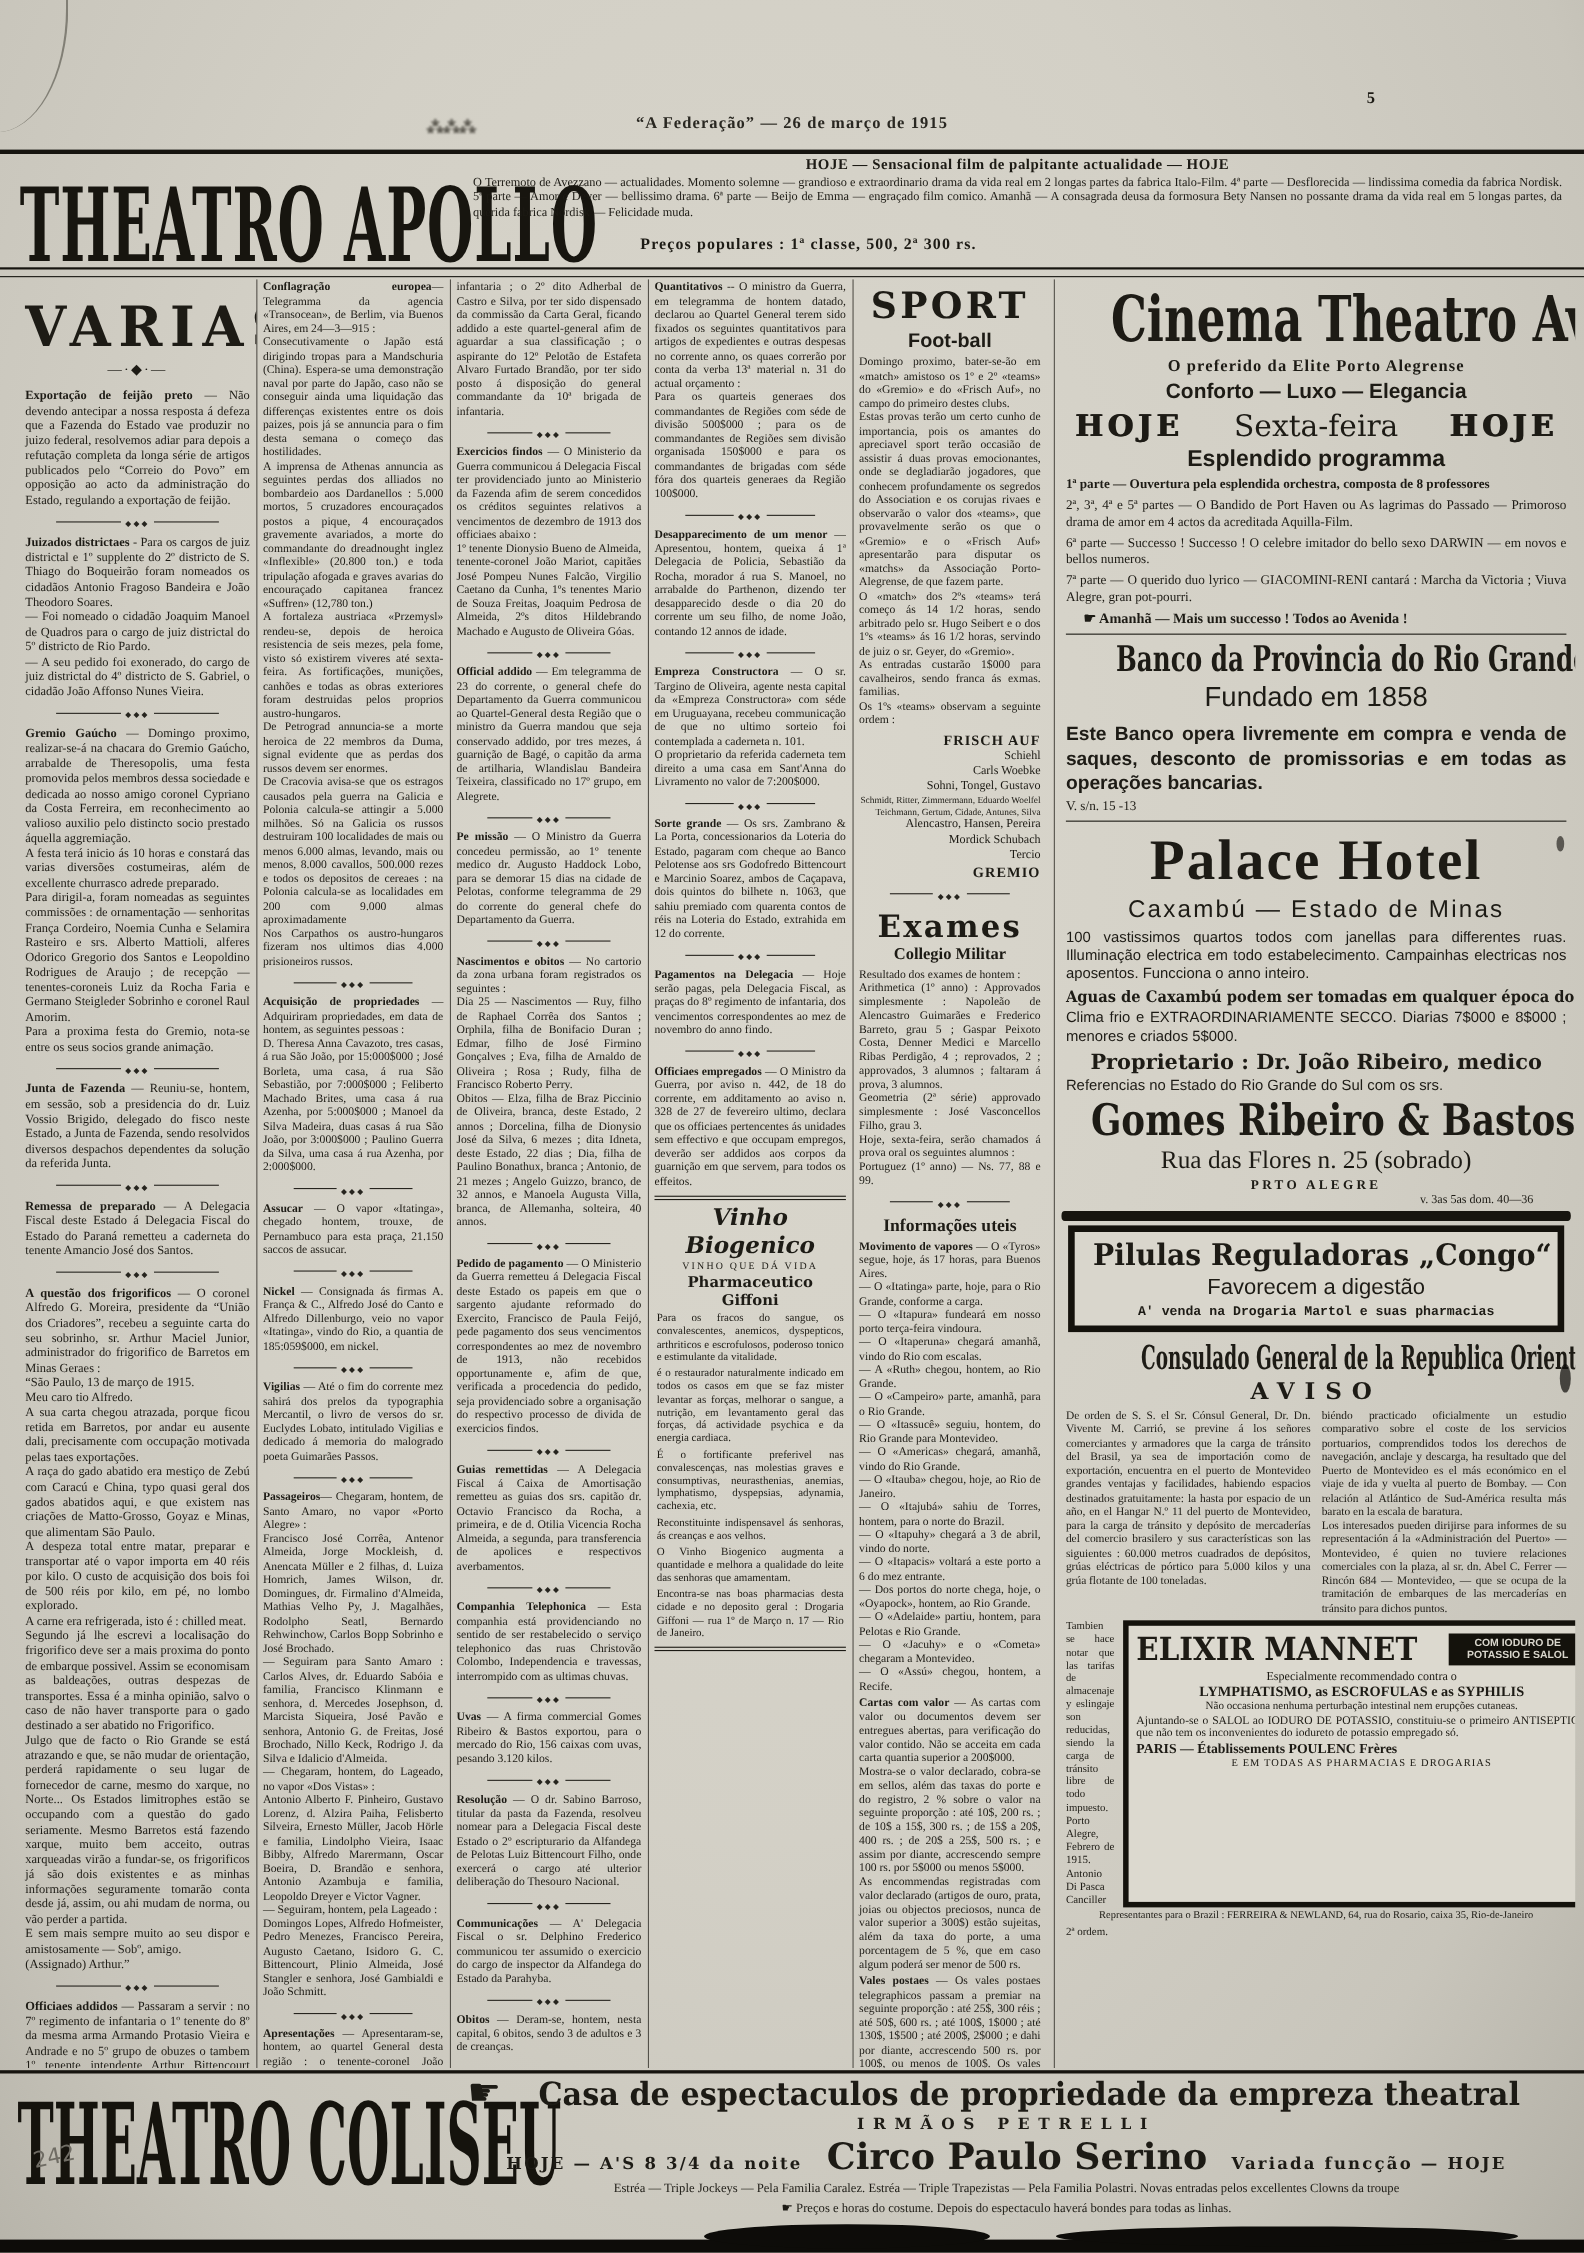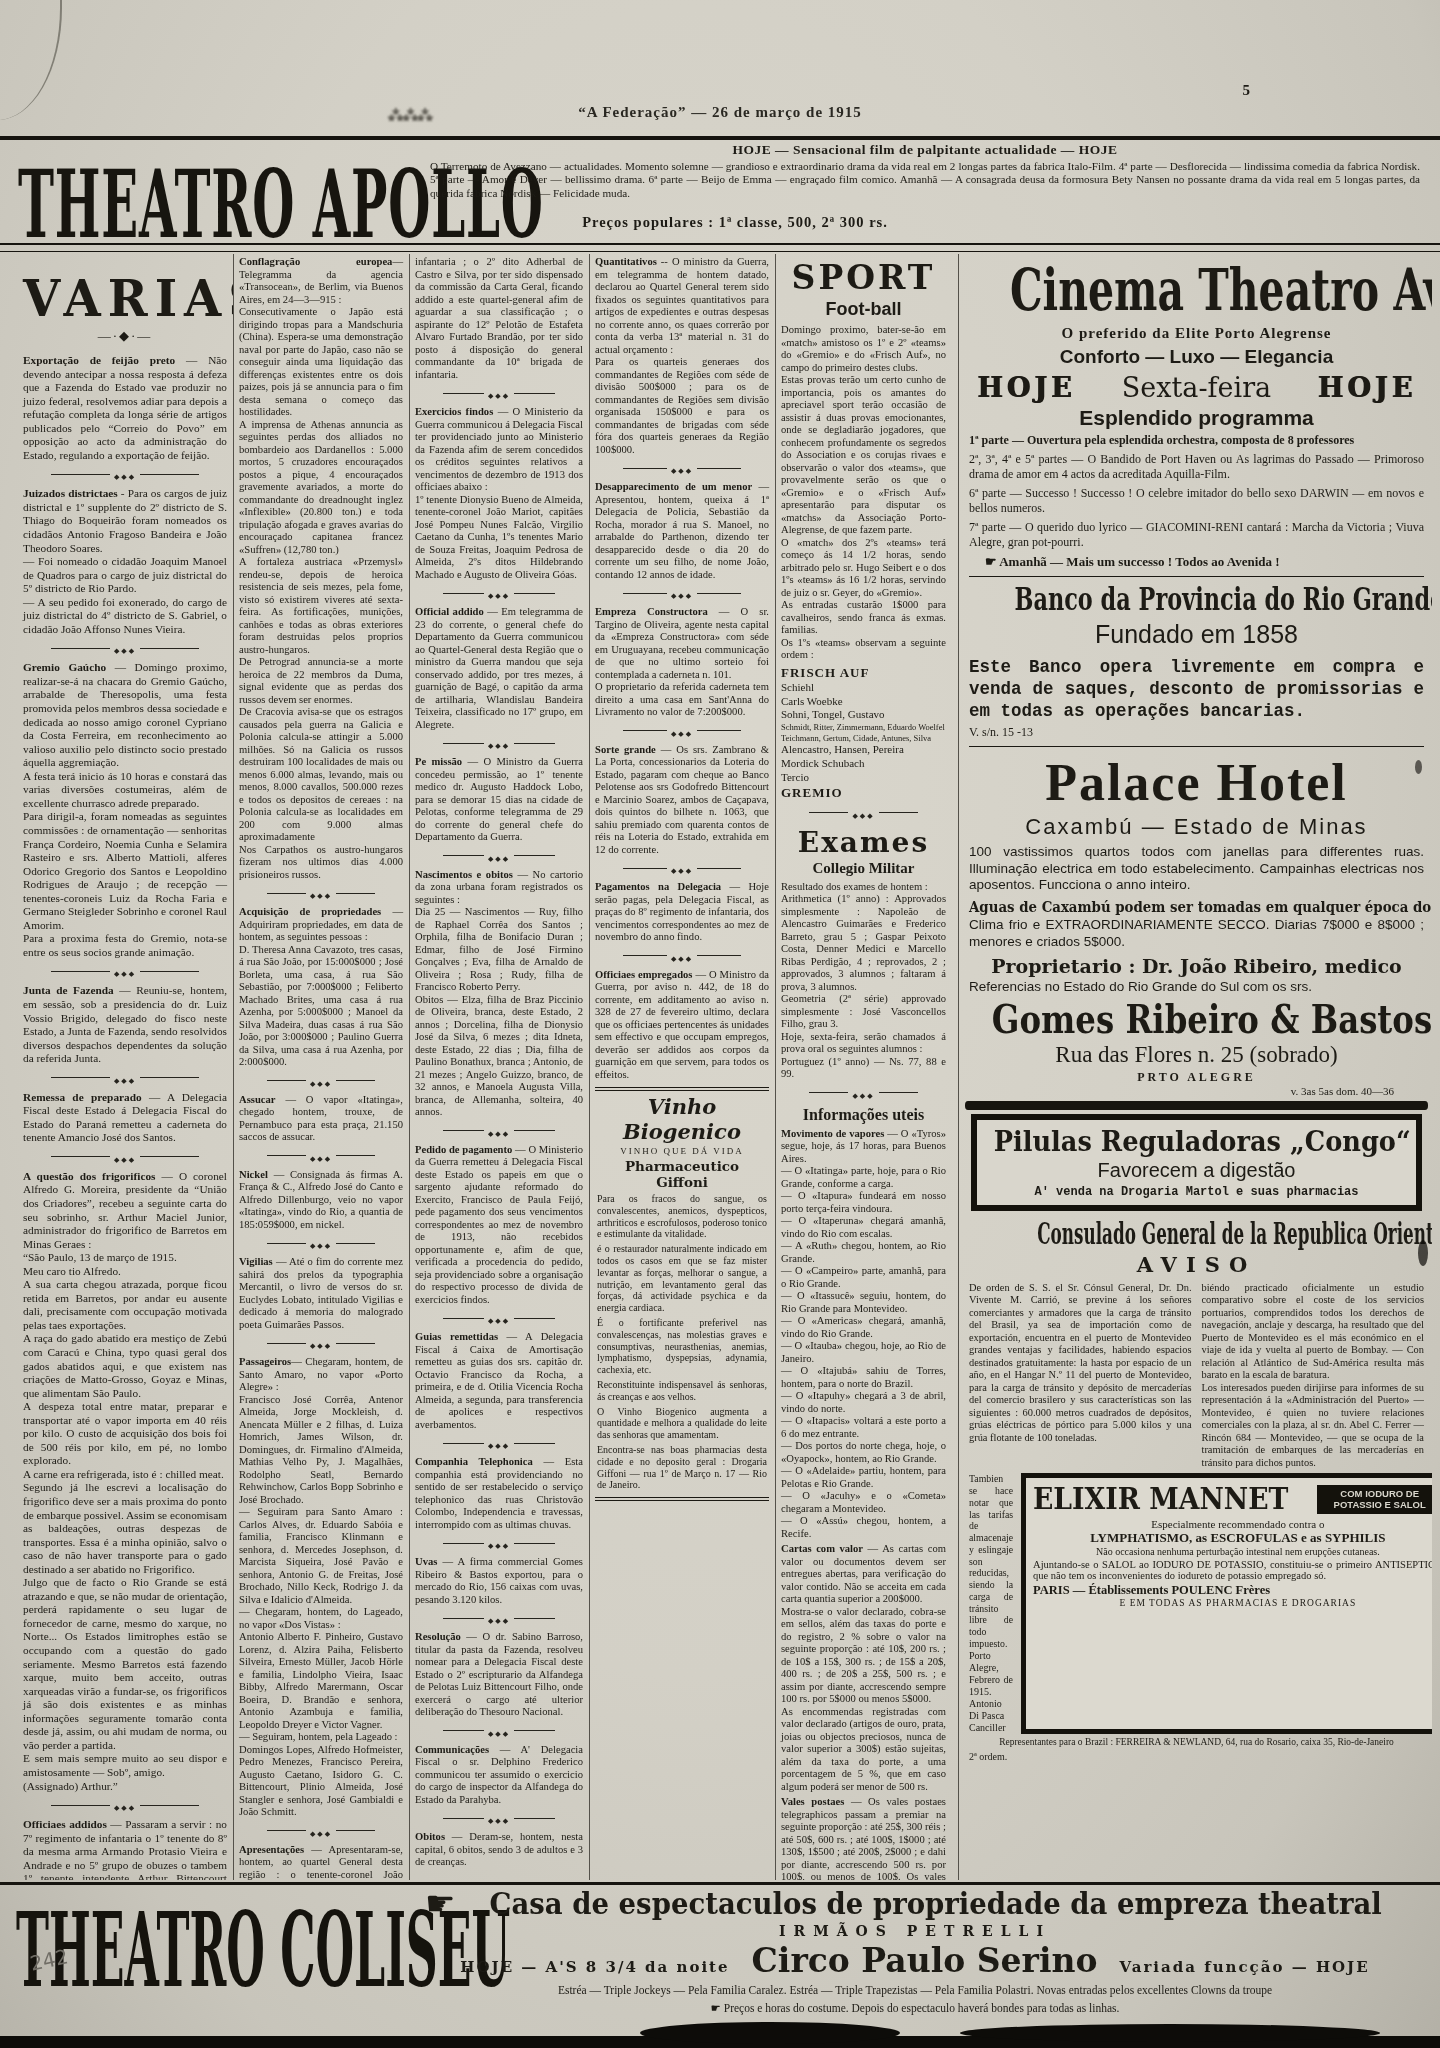--- a/index.html
+++ b/index.html
@@ -38,21 +38,21 @@
   .sep em::before{content:"◆◆◆";font-style:normal;font-size:7px;letter-spacing:2px;padding:0 4px;color:#26241e;}
   .varias{font-family:"DejaVu Serif",serif;font-size:48px;font-weight:bold;text-align:center;
           letter-spacing:7px;transform:scaleY(1.05);margin:14px 0 2px;}
   .ornament{text-align:center;font-size:13px;letter-spacing:2px;margin-bottom:10px;}
   .h-sport{font-family:"DejaVu Serif",serif;font-size:33px;font-weight:bold;text-align:center;
            letter-spacing:3px;margin:2px 0 0;}
   .h-foot{font-family:"Liberation Sans",sans-serif;font-size:18px;font-weight:bold;text-align:center;margin:2px 0 4px;}
   .h-exames{font-family:"DejaVu Serif",serif;font-size:28px;font-weight:bold;text-align:center;margin:2px 0 0;letter-spacing:2px;}
   .h-collegio{font-size:15px;font-weight:bold;text-align:center;margin:1px 0 4px;}
   .h-infos{font-size:16px;font-weight:bold;text-align:center;margin:3px 0 4px;}
-  .lineup{text-align:left;line-height:1.25;}
+  .lineup{text-align:right;line-height:1.25;}
   .lineup .big{font-size:13px;font-weight:bold;letter-spacing:1px;}
   .lineup .mid{font-size:11px;}
   .lineup .tiny{font-size:8.5px;}
   .vinho{border-top:4px double #1b1913;border-bottom:4px double #1b1913;margin:6px 0;padding:3px 2px;}
   .vinho .vt{font-family:"DejaVu Serif",serif;font-style:italic;font-weight:bold;font-size:21px;text-align:center;}
   .vinho .vs1{text-align:center;font-size:9px;letter-spacing:2px;margin:2px 0;}
   .vinho .vs2{text-align:center;font-weight:bold;font-size:13.5px;font-family:"DejaVu Serif",serif;margin-bottom:3px;}
   .vinho p{font-size:10px;line-height:1.18;text-align:justify;margin:0 0 3px;white-space:pre-line;}
   
   .panel{position:absolute;left:958px;top:254px;width:474px;height:1626px;overflow:hidden;
@@ -65,21 +65,21 @@
   .cin-hojerow{display:flex;justify-content:space-between;align-items:center;margin:2px 8px;}
   .slab{font-family:"DejaVu Serif",serif;font-weight:bold;font-size:27px;letter-spacing:4px;text-shadow:1px 0 #1d1b15;}
   .cin-day{font-family:"DejaVu Serif",serif;font-size:27px;}
   .cin-prog{text-align:center;font-family:"Liberation Sans",sans-serif;font-size:21px;font-weight:bold;margin:3px 0;}
   .cin-part{font-size:12px;line-height:1.25;text-align:justify;margin:0 0 4px;}
   .cin-part.b{font-weight:bold;}
   .cin-amanha{font-size:13px;font-weight:bold;margin:2px 16px;}
   .banco-title{font-family:"DejaVu Serif",serif;font-size:28px;font-weight:bold;white-space:nowrap;
                text-align:center;transform:scale(0.8,1.15);margin:6px 0 4px;}
   .banco-sub{text-align:center;font-family:"Liberation Sans",sans-serif;font-size:25px;margin:2px 0 8px;}
-  .banco-body{font-family:Liberation Mono, monospace;font-weight:bold;font-size:17.5px;line-height:1.25;text-align:justify;}
+  .banco-body{font-family:Liberation Sans, sans-serif;font-weight:bold;font-size:17.5px;line-height:1.25;text-align:justify;}
   .banco-note{font-size:12px;margin:2px 20px 2px 0;}
   .palace-title{font-family:Liberation Serif, serif;font-size:52px;font-weight:bold;text-align:center;
                 letter-spacing:2px;margin:4px 0 2px;}
   .palace-sub{font-family:"Liberation Sans",sans-serif;font-size:22px;text-align:center;letter-spacing:2px;margin-bottom:4px;}
   .palace-body{font-family:"Liberation Sans",sans-serif;font-size:13.5px;line-height:1.25;text-align:justify;}
   .palace-aguas{font-family:"DejaVu Serif",serif;font-weight:bold;font-size:14.5px;white-space:nowrap;
                 transform:scaleX(.92);transform-origin:0 50%;margin:4px 0 2px;}
   .palace-prop{font-family:"DejaVu Serif",serif;font-weight:bold;font-size:19px;text-align:center;margin:4px 0 2px;}
   .palace-ref{font-family:"Liberation Sans",sans-serif;font-size:13.5px;}
   .gomes{font-family:"DejaVu Serif",serif;font-size:36px;font-weight:bold;white-space:nowrap;text-align:center;

